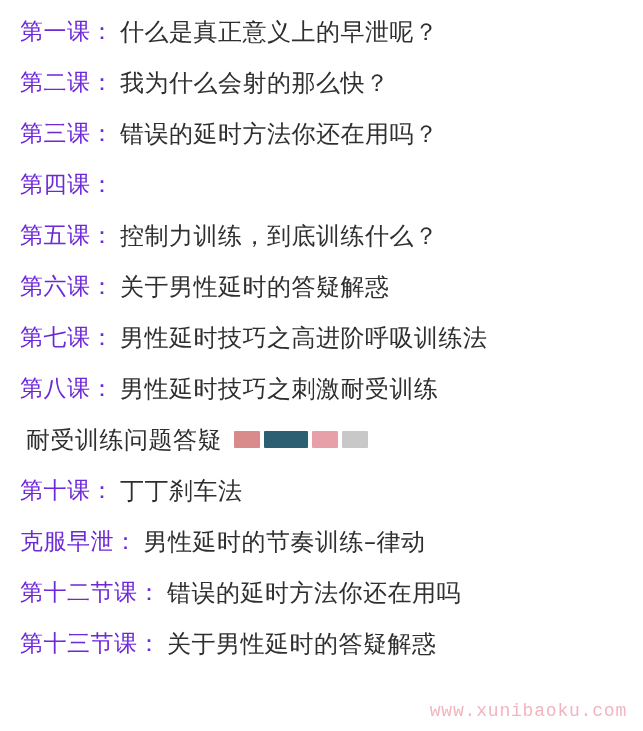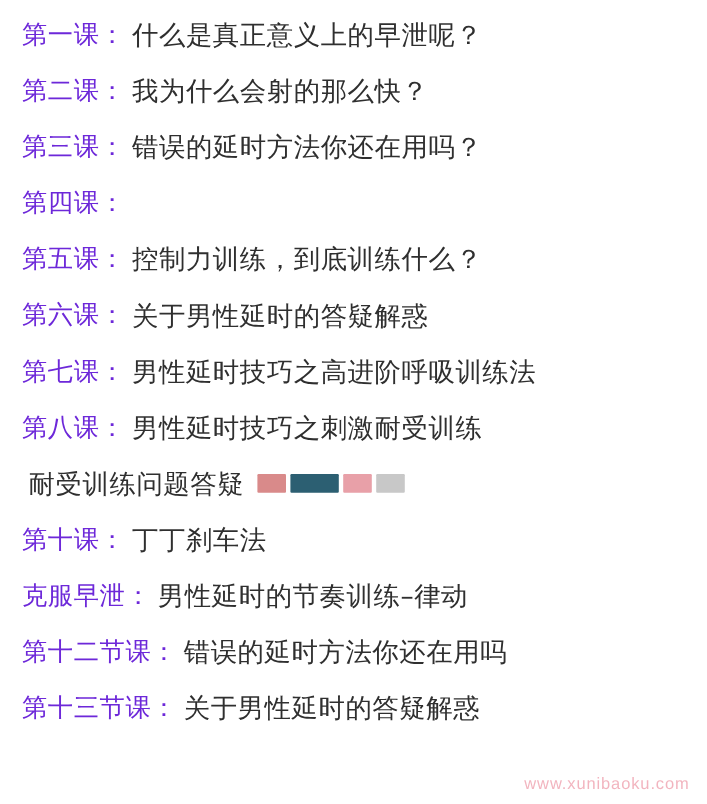--- a/index.html
+++ b/index.html
@@ -45,25 +45,25 @@
   }
   .redaction i {
     display: inline-block;
     height: 17px;
     border-radius: 1px;
   }
   .watermark {
     position: absolute;
     right: 16px;
     bottom: 10px;
-    font-size: 15px;
+    font-size: 18px;
     letter-spacing: 0.8px;
     color: #f0a8b4;
     opacity: 0.85;
-    font-family: Liberation Sans, sans-serif;
+    font-family: Liberation Mono, monospace;
   }
 </style>
 </head>
 <body>
 
 <ul class="lesson-list">
 
   <li class="lesson-row">
     <span class="lesson-label">第一课：</span>
     <span class="lesson-title">什么是真正意义上的早泄呢？</span>

